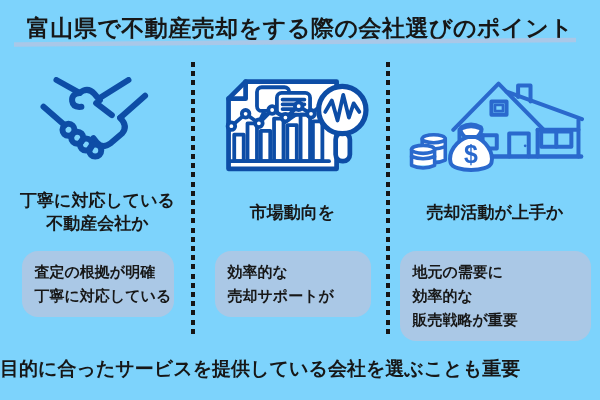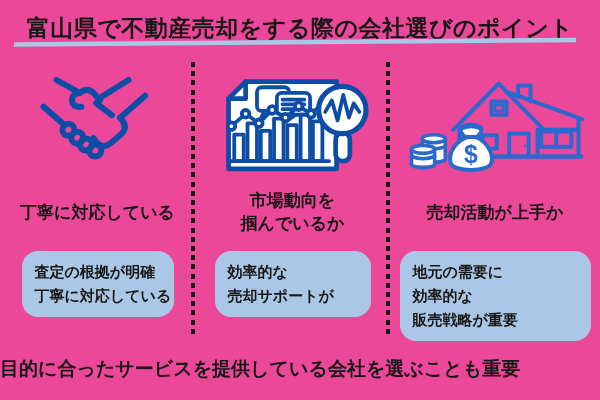--- a/index.html
+++ b/index.html
@@ -8,21 +8,21 @@
     --underline:#a9c8e8;
     --box-fill:#aac8e6;
     --text:#171717;
   }
   html,body{margin:0;padding:0;background:#fff;}
   body{
     width:600px;height:400px;
     font-family:"Liberation Sans","DejaVu Sans",sans-serif;
     color:var(--text);
   }
-  .page{position:relative;width:600px;height:400px;background:#ec4899;overflow:hidden;}
+  .page{position:relative;width:600px;height:400px;background:#7dd3fc;overflow:hidden;}
 
   .title{
     position:absolute;top:13px;left:0;width:100%;
     text-align:center;font-size:23px;font-weight:bold;letter-spacing:.5px;
     white-space:nowrap;
   }
   .underline-svg{position:absolute;top:0;left:0;}
 
   .columns{position:absolute;top:60px;left:0;width:600px;height:282px;display:flex;}
   .col{display:flex;flex-direction:column;align-items:center;}
@@ -92,20 +92,21 @@
             <circle cx="33" cy="57" r="6.5"></circle>
             <circle cx="42.5" cy="65.5" r="6.5"></circle>
             <circle cx="52" cy="73" r="6.5"></circle>
             <circle cx="62" cy="79.5" r="6.5"></circle>
             <path d="M63,28 L80,41"></path>
           </g>
         </svg>
       </div>
       <h2 class="heading">
         <span>丁寧に対応している</span>
+        <span>不動産会社か</span>
       </h2>
       <div class="box">
         <span>査定の根拠が明確</span>
         <span>丁寧に対応している</span>
       </div>
     </section>
 
     <section class="col col2">
       <div class="icon-wrap">
         <svg width="152" height="109" viewBox="0 0 160 115">
@@ -140,21 +141,20 @@
           </g>
           <g class="st">
             <rect class="wfill" x="125" y="62" width="15" height="30" rx="7" stroke-width="5"></rect>
             <circle class="wfill" cx="132" cy="38" r="25" stroke-width="5.5"></circle>
             <path d="M114,40 L121,28 L127,49 L133,22 L139,46 L144,31 L150,40" stroke-width="4"></path>
           </g>
         </svg>
       </div>
       <h2 class="heading">
         <span>市場動向を</span>
-        <span>掴んでいるか</span>
       </h2>
       <div class="box">
         <span>効率的な</span>
         <span>売却サポートが</span>
       </div>
     </section>
 
     <section class="col col3">
       <div class="icon-wrap">
         <svg width="178" height="111" viewBox="0 0 200 125">

